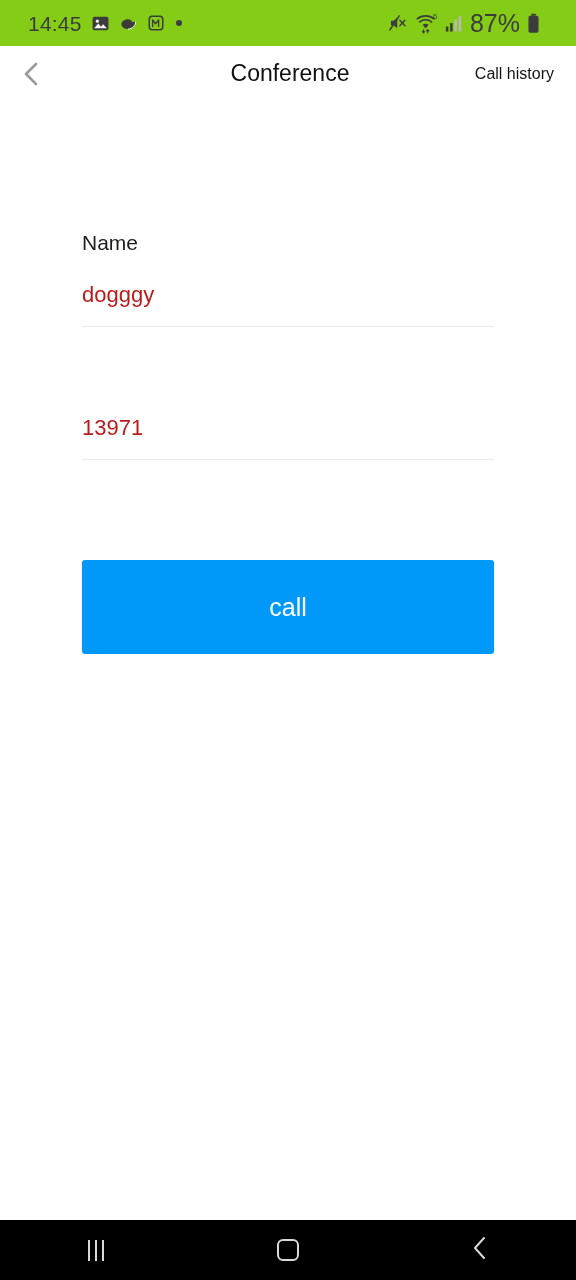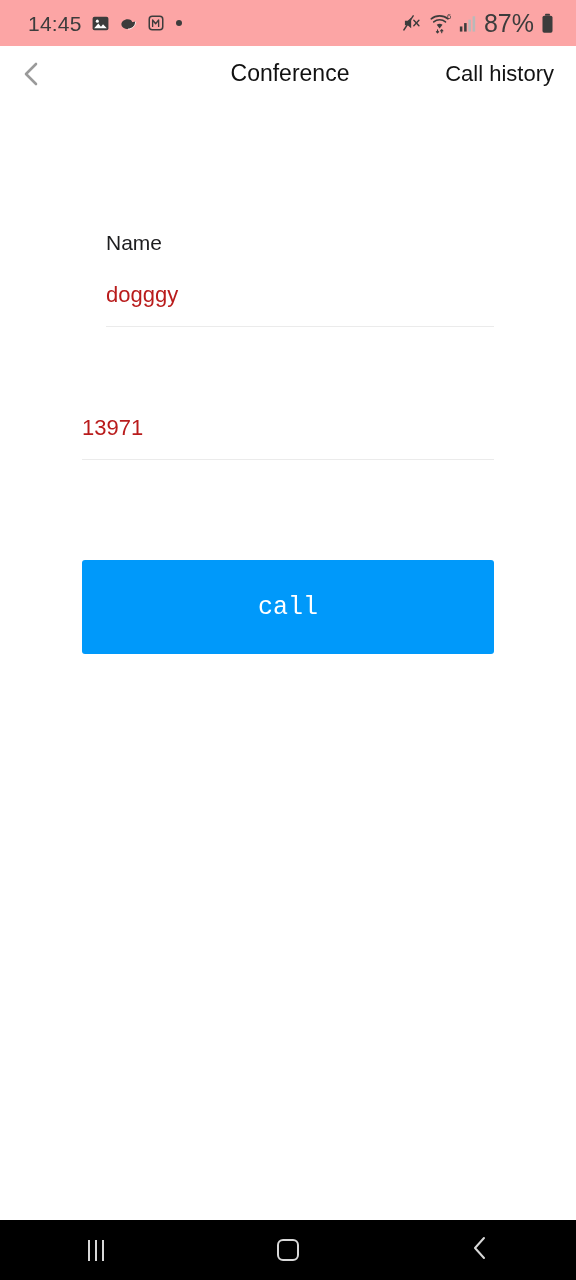--- a/index.html
+++ b/index.html
@@ -14,23 +14,23 @@
     overflow: hidden;
     position: relative;
   }
 
   
   .status-bar {
     height: 46px;
     display: flex;
     align-items: center;
     justify-content: space-between;
-    padding: 0 22px 0 28px;
-    box-sizing: border-box;
-    background: #fca5a5;
+    padding: 0 36px 0 28px;
+    box-sizing: border-box;
+    background: #84cc16;
   }
   .status-left {
     display: flex;
     align-items: center;
     gap: 9px;
   }
   .status-time {
     font-size: 21px;
     color: #3c3c3c;
     letter-spacing: 0.2px;
@@ -83,37 +83,37 @@
     position: absolute;
     left: 4px;
     right: 0;
     text-align: center;
     font-size: 23px;
     color: #111111;
     pointer-events: none;
   }
   .header-action {
     margin-left: auto;
-    font-size: 22px;
+    font-size: 16px;
     color: #131313;
     cursor: pointer;
     position: relative;
     z-index: 2;
     text-align: center;
   }
 
   
   .form-area {
     padding: 0 82px;
     box-sizing: border-box;
   }
   .field-group {
     padding-top: 0;
   }
-  .field-group.first { margin-top: 131px; margin-left: 24px; }
+  .field-group.first { margin-top: 131px; }
   .field-group.rest  { margin-top: 90px; }
 
   .field-label {
     font-size: 21px;
     color: #1d1d1f;
     line-height: 1;
     margin-bottom: 31px;
   }
   .field-value {
     font-size: 22px;
@@ -149,21 +149,21 @@
     border-radius: 3px;
     display: flex;
     align-items: center;
     justify-content: center;
     color: #ffffff;
     font-size: 25px;
     cursor: pointer;
     border: none;
     width: calc(100% - 164px);
     box-sizing: border-box;
-    font-family: Liberation Mono, monospace;
+    font-family: Liberation Sans, sans-serif;
   }
 
   
   .nav-bar {
     position: absolute;
     left: 0;
     bottom: 0;
     width: 576px;
     height: 60px;
     background: #000000;

